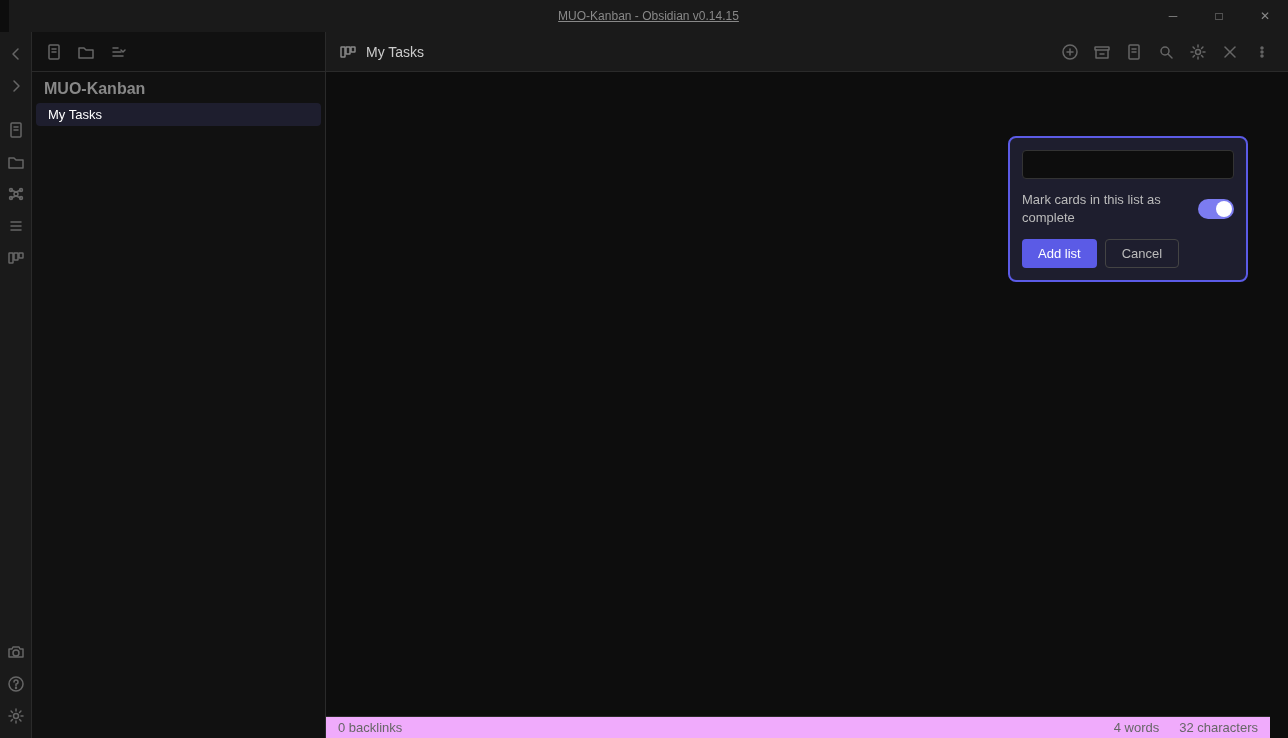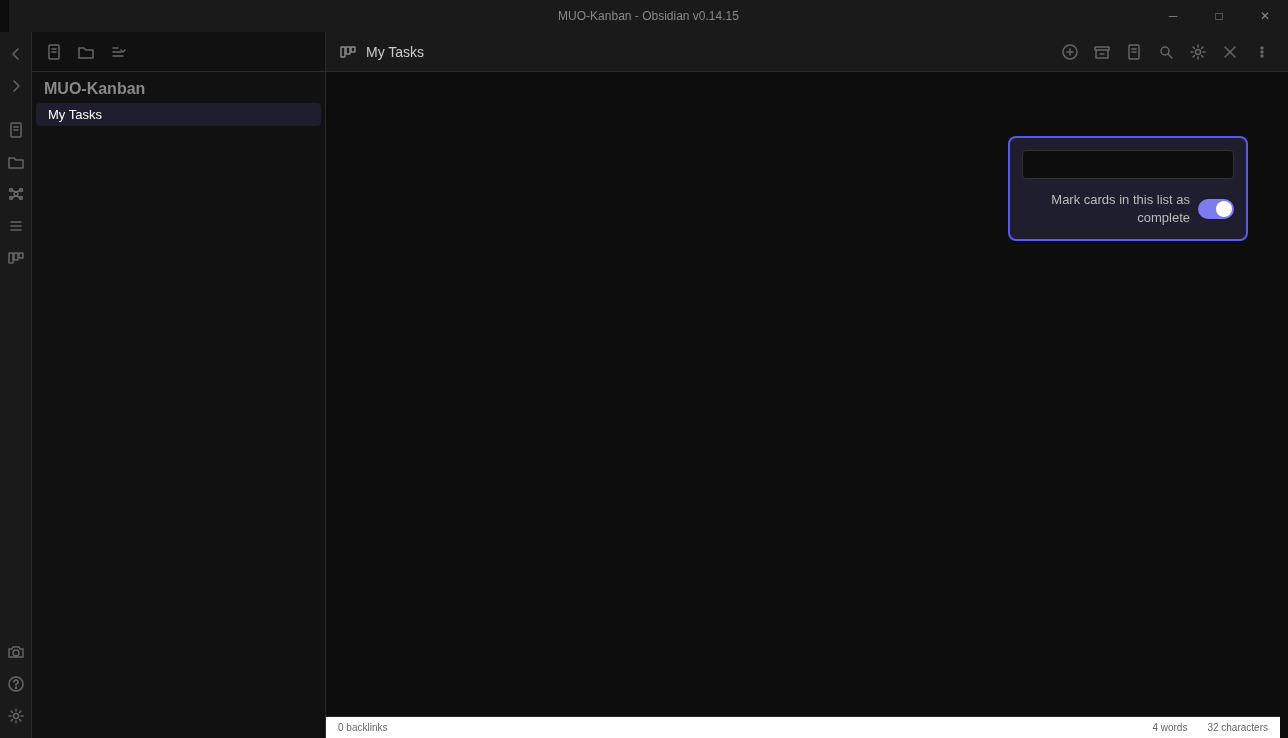--- a/index.html
+++ b/index.html
@@ -19,20 +19,21 @@
       position: absolute;
       top: 0; left: 9px; right: 0;
       height: 32px;
       background: #1a1a1a;
       display: flex;
       align-items: center;
       justify-content: center;
       color: #888;
       font-size: 12px;
       user-select: none;
+      text-decoration: underline;
     }
     .title-bar-controls {
       position: absolute;
       right: 0; top: 0;
       display: flex;
       align-items: center;
       height: 32px;
     }
     .title-bar-btn {
       width: 46px;
@@ -209,21 +210,20 @@
     .mark-complete-row {
       display: flex;
       align-items: center;
       gap: 8px;
     }
     .mark-complete-label {
       flex: 1;
       color: #bbb;
       font-size: 13px;
       line-height: 1.4;
-      text-align: right;
     }
     
     .toggle-switch {
       width: 36px;
       height: 20px;
       background: #555;
       border-radius: 10px;
       position: relative;
       cursor: pointer;
       flex-shrink: 0;
@@ -261,28 +261,28 @@
       border: 1px solid #444;
       border-radius: 4px;
       padding: 6px 16px;
       font-size: 13px;
       cursor: pointer;
     }
 
     
     .status-bar {
       position: absolute;
-      bottom: 0; left: 0; right: 8px;
+      bottom: 0; left: 0; right: 18px;
       height: 22px;
-      background: #ffffff;
+      background: #f0abfc;
       border-top: 1px solid #2a2a2a;
       display: flex;
       align-items: center;
       padding: 0 12px;
-      font-size: 10px;
+      font-size: 13px;
       color: #666;
     }
     .status-right {
       margin-left: auto;
       display: flex;
       gap: 20px;
     }
 
     
     .svg-icon {
@@ -475,20 +475,24 @@
     <div class="canvas-area">
 
       <div class="add-list-popup">
         <input class="list-name-input" type="text" placeholder="" style="">
         <div class="mark-complete-row">
           <span class="mark-complete-label">Mark cards in this list as complete</span>
           <div class="toggle-switch on">
             <div class="toggle-knob"></div>
           </div>
         </div>
+        <div class="popup-actions">
+          <button class="btn-add-list">Add list</button>
+          <button class="btn-cancel">Cancel</button>
+        </div>
       </div>
 
     </div>
 
     <div class="status-bar">
       <span>0 backlinks</span>
       <div class="status-right">
         <span>4 words</span>
         <span>32 characters</span>
       </div>

